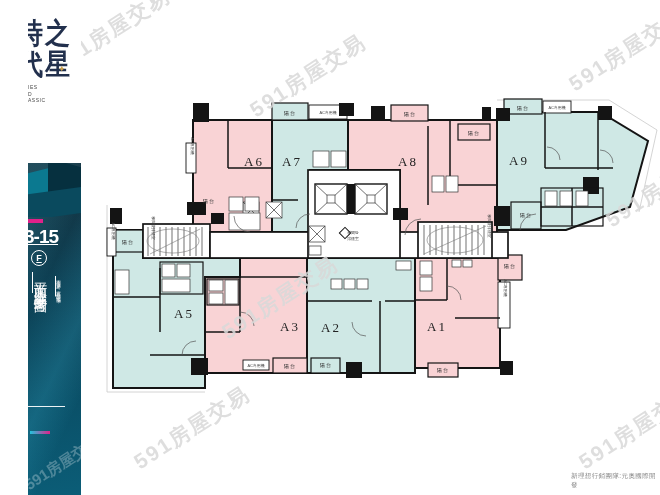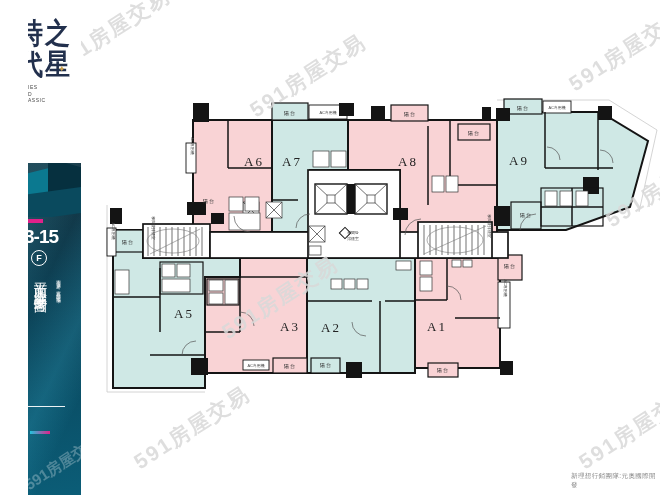--- a/index.html
+++ b/index.html
@@ -12,21 +12,21 @@
   .logo-area{position:relative;height:163px;background:#fff;}
   .logo-grid{display:grid;grid-template-columns:27px 27px;margin-left:-10px;padding-top:22px;
              font-family:"DejaVu Serif",serif;font-weight:700;font-size:25px;line-height:27px;
              color:#22304d;letter-spacing:1px;}
   .logo-grid span{display:block;transform:scaleY(1.15);}
   .logo-star{position:absolute;left:30px;top:64px;font-size:9px;color:#c9a04e;}
   .logo-sub{margin-top:8px;font-size:5px;line-height:6.5px;color:#4a4a4a;letter-spacing:.5px;}
   .panel{position:relative;height:332px;color:#fff;
      background:
        linear-gradient(115deg, rgba(90,200,225,.18) 10%, transparent 35%, rgba(60,180,210,.22) 60%, transparent 78%),
-       linear-gradient(170deg,#16323f 0%,#0d4155 38%,#0a5068 72%,#0b5d77 100%);}
+       linear-gradient(170deg,#16323f 0%,#0d4155 38%,#0a5068 72%,#0b5d77 100%); text-decoration: underline;}
   .bldg{position:relative;height:54px;overflow:hidden;}
   .bldg i{position:absolute;display:block;}
   .bldg .b1{left:-4px;top:6px;width:42px;height:30px;background:#0b7990;transform:skewY(-14deg);}
   .bldg .b2{left:20px;top:0;width:36px;height:44px;background:#06303f;transform:skewY(16deg);}
   .bldg .b3{left:-6px;top:28px;width:60px;height:26px;background:#0a4a5e;transform:skewY(-8deg);}
   .accent-bar{width:15px;height:4px;background:#e0218a;margin:2px 0 4px 0;}
   .floor-range{font-size:19px;font-weight:bold;letter-spacing:-1px;margin-left:-4px;line-height:20px;}
   .badge-f{width:14px;height:14px;border:1.3px solid #fff;border-radius:50%;display:flex;
            align-items:center;justify-content:center;font-size:9px;font-weight:bold;margin:3px 0 6px 3px;}
   .vtexts{display:flex;gap:7px;margin-left:3px;}

